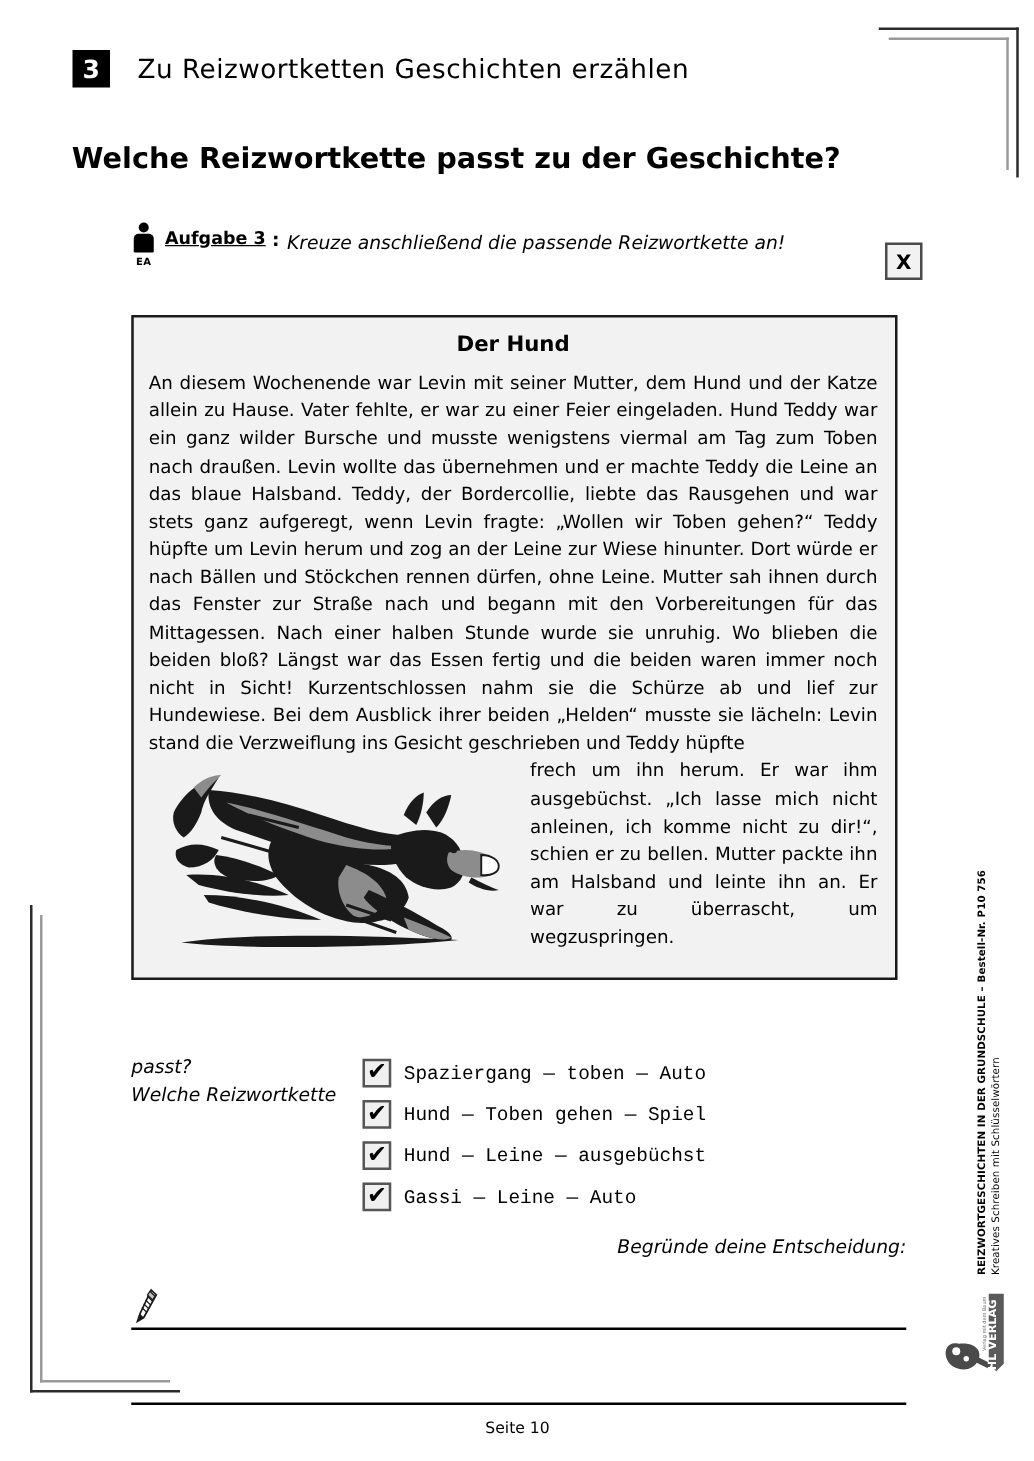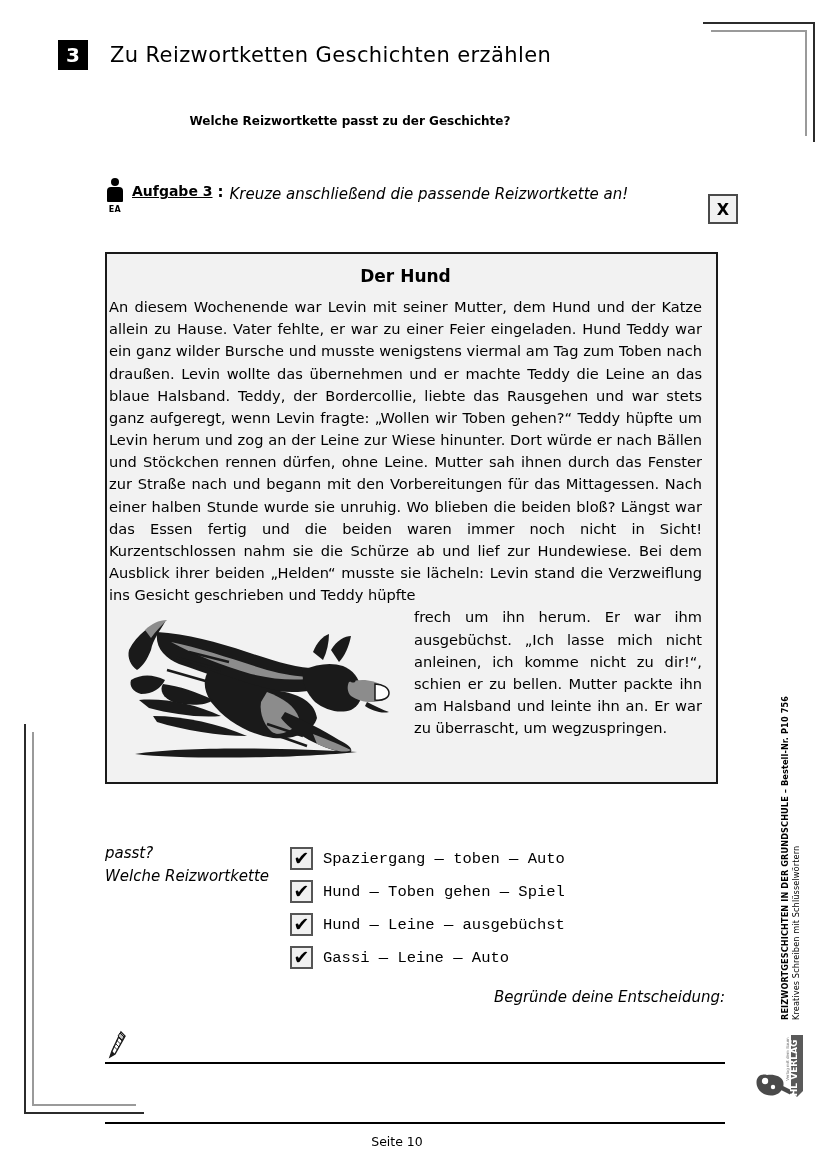--- a/index.html
+++ b/index.html
@@ -80,23 +80,24 @@
     font-family: "DejaVu Sans", sans-serif;
     white-space: nowrap;
   }
 
   #subtitle {
     position: absolute;
     top: 114px;
     left: 0;
     width: 700px;
     text-align: center;
-    font-size: 12px;
-    font-weight: bold;
-    font-family: "DejaVu Sans", sans-serif;
+    font-size: 23px;
+    font-weight: bold;
+    font-family: "DejaVu Sans", sans-serif;
+    padding-left: 15px;
   }
 
   
   #task-row {
     position: absolute;
     top: 180px;
     left: 98px;
     width: 640px;
     display: flex;
     align-items: flex-start;
@@ -177,21 +178,21 @@
 
   
   #story-box {
     position: absolute;
     top: 252px;
     left: 105px;
     width: 613px;
     background: #f2f2f2;
     border: 2px solid #1a1a1a;
     box-sizing: border-box;
-    padding: 12px 14px 14px 2px;
+    padding: 12px 14px 14px 12px;
   }
   #story-title {
     text-align: center;
     font-size: 17px;
     font-weight: bold;
     font-family: "DejaVu Sans", sans-serif;
     margin-bottom: 10px;
   }
   #story-body {
     font-size: 14.6px;
@@ -322,20 +323,21 @@
 
   
   #footer {
     position: absolute;
     bottom: 20px;
     left: 0;
     width: 794px;
     text-align: center;
     font-size: 12.5px;
     font-family: "DejaVu Sans", sans-serif;
+    padding-left: 17px;
   }
 </style>
 </head>
 <body>
 
 <div id="page">
 
   <div class="bracket" id="bracket-tr">
     <div class="outer"></div>
     <div class="inner"></div>

